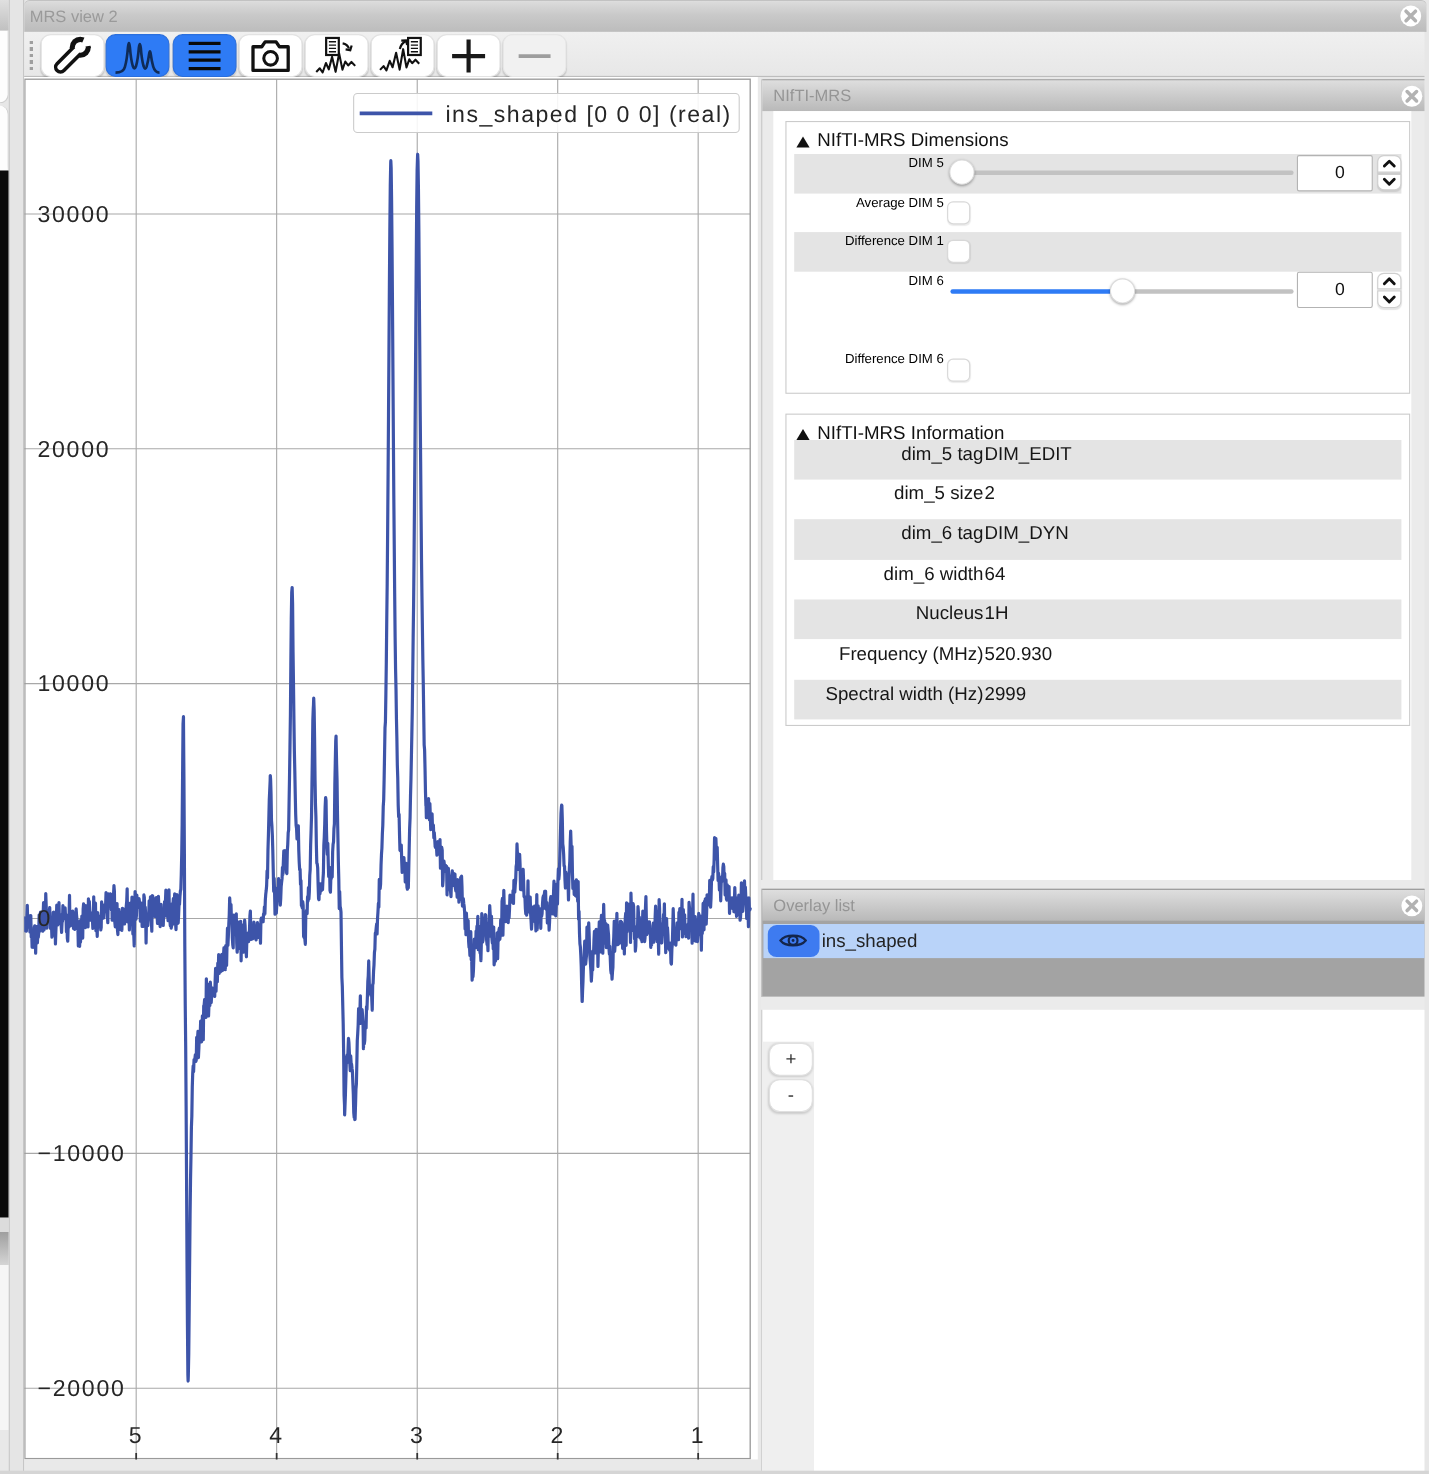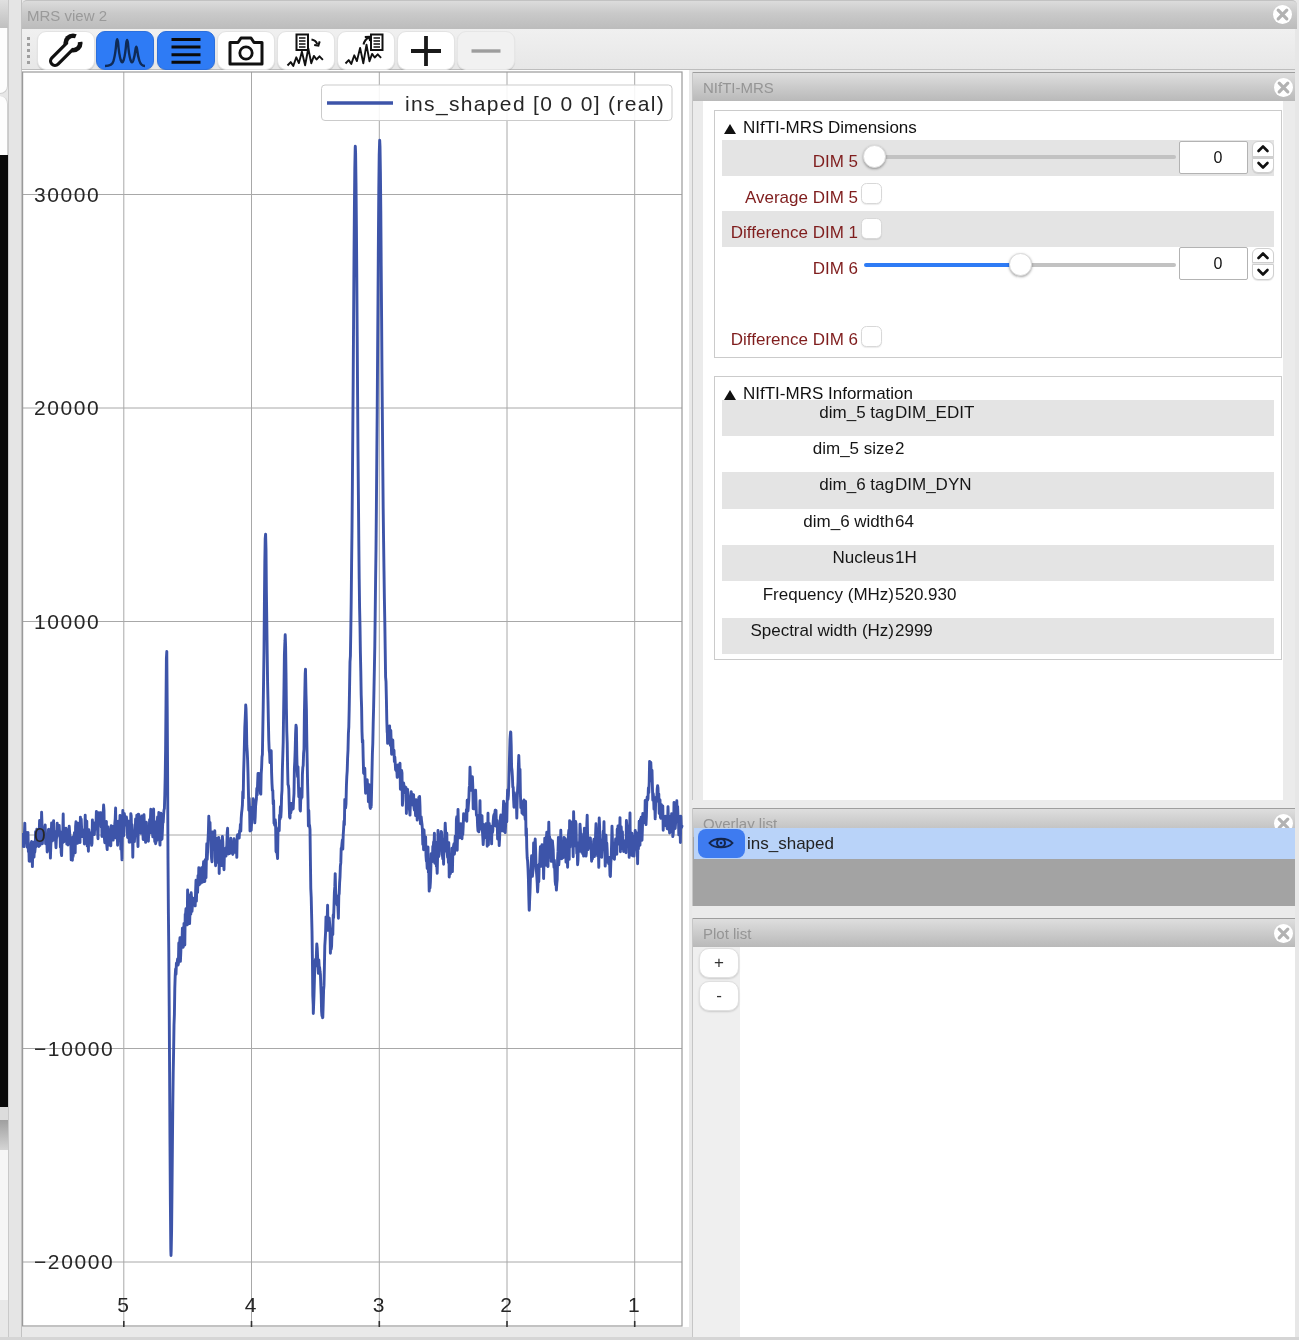--- a/index.html
+++ b/index.html
@@ -25,21 +25,21 @@
     border-top:1px solid #9e9e9e; color:#959595; font-size:15px; }
   .ptitle span { position:absolute; left:10px; top:6px; }
   .gbox { position:absolute; background:#fff; border:1px solid #cbcbcb; }
   .ghead { position:absolute; left:9px; top:7px; height:20px; font-size:17px; color:#111;
     white-space:nowrap; }
   .tri { display:inline-block; width:0; height:0; border-left:6px solid transparent;
     border-right:6px solid transparent; border-bottom:10px solid #111;
     margin-right:7px; position:relative; top:1px; }
   .row { position:absolute; left:7px; right:7px; }
   .row.g { background:#e4e4e4; }
-  .rlabel { position:absolute; top:12px; font-size:17px; color:#7f1d1d; white-space:nowrap; }
+  .rlabel { position:absolute; top:1px; font-size:12px; color:#000000; white-space:nowrap; }
   .checkbox { position:absolute; width:21px; height:21px; background:#fff;
     border:1px solid #d8d8d8; border-radius:5.5px; box-shadow:0 1px 1px rgba(0,0,0,0.08); }
   .checkbox.on { background:#3a7bf2; border-color:#3a7bf2; }
   .track { position:absolute; height:4px; border-radius:2px; background:#c2c2c2; }
   .track.blue { background:#2e7bf5; }
   .thumb { position:absolute; width:23px; height:23px; border-radius:50%; background:#fff;
     border:1px solid #dcdcdc; box-shadow:0 1px 2.5px rgba(0,0,0,0.35); }
   .valbox { position:absolute; width:69px; height:33px; background:#fff;
     border:1px solid #b3b3b3; border-radius:2px; font-size:16px; color:#111;
     line-height:31px; padding-left:9px; }
@@ -295,39 +295,31 @@
 
 <div class="panel" style="left:692px;top:808px;height:98px;background:#a3a3a3;border-left:1px solid #c6c6c6;">
   <div class="ptitle">
       <span>Overlay list</span>
     <span class="xbtn" style="left:581px;top:5px;">
       <svg width="19" height="19" viewBox="0 0 19 19">
           <path d="M5.2 5.2 L13.8 13.8 M13.8 5.2 L5.2 13.8" stroke="#b2b2b2" stroke-width="3.2" stroke-linecap="round"></path>
         </svg>
     </span>
   </div>
-  <div class="abs" style="left:1px;top:20px;width:601px;height:31px;background:#b9d3f9;">
+  <div class="abs" style="left:1px;top:32px;width:601px;height:31px;background:#b9d3f9;">
     <div class="abs" style="left:4px;top:0.5px;width:47px;height:29px;background:#3e7bf0;border-radius:8px;">
       <svg width="26" height="18" viewBox="0 0 26 18" style="position:absolute;left:10px;top:5.5px;">
         <path d="M1.5 9 C6 3.2 20 3.2 24.5 9 C20 14.8 6 14.8 1.5 9 Z" fill="none" stroke="#14264c" stroke-width="2"></path>
         <circle cx="13" cy="9" r="4" fill="none" stroke="#14264c" stroke-width="2"></circle>
         <circle cx="13" cy="9" r="1.3" fill="#14264c"></circle>
       </svg>
     </div>
     <div class="abs" style="left:53px;top:6px;font-size:17px;color:#232323;">ins_shaped</div>
   </div>
 </div>
 
 <div class="panel" style="left:692px;top:918px;height:422px;background:#fff;border-left:1px solid #c6c6c6;">
-  <div class="ptitle">
-      <span>Plot list</span>
-    <span class="xbtn" style="left:581px;top:5px;">
-      <svg width="19" height="19" viewBox="0 0 19 19">
-          <path d="M5.2 5.2 L13.8 13.8 M13.8 5.2 L5.2 13.8" stroke="#b2b2b2" stroke-width="3.2" stroke-linecap="round"></path>
-        </svg>
-    </span>
-  </div>
   <div class="abs" style="left:0;top:29px;width:47px;height:393px;background:#efefef;"></div>
   <div class="abs" style="left:6px;top:30px;width:40px;height:30px;background:#fff;border:1px solid #e0e0e0;border-radius:10px;box-shadow:0 1px 2px rgba(0,0,0,0.15);font-size:17px;color:#333;text-align:center;line-height:28px;">+</div>
   <div class="abs" style="left:6px;top:63px;width:40px;height:30px;background:#fff;border:1px solid #e0e0e0;border-radius:10px;box-shadow:0 1px 2px rgba(0,0,0,0.15);font-size:17px;color:#333;text-align:center;line-height:27px;">-</div>
 </div>
 
 <div class="abs" style="left:0;top:1337px;width:1299px;height:3px;background:#d5d5d5;"></div>
 
 </body></html>

